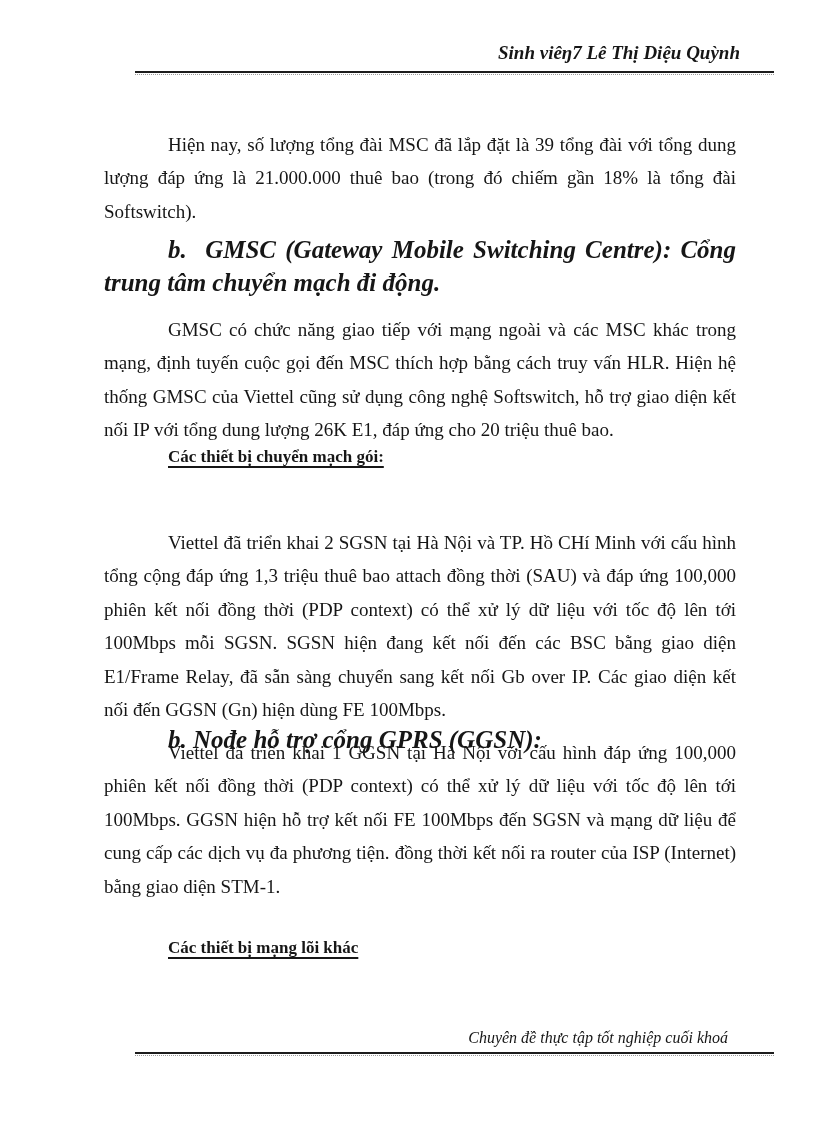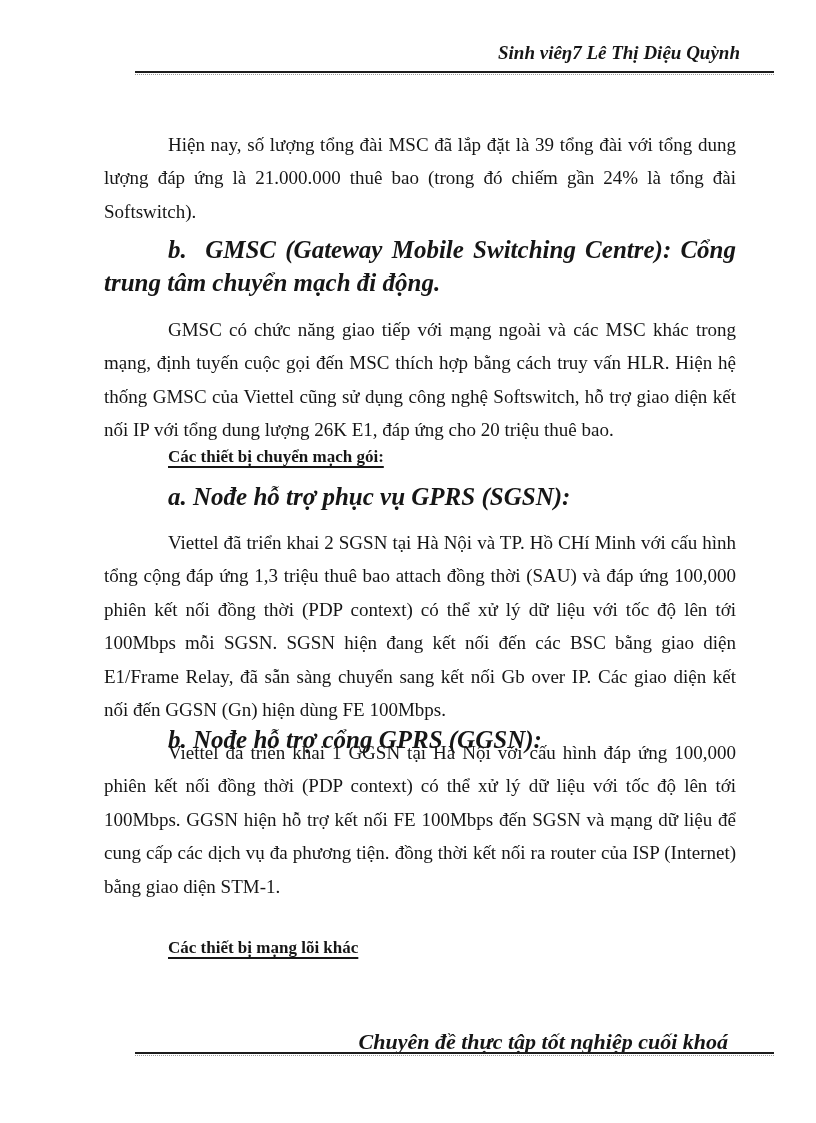--- a/index.html
+++ b/index.html
@@ -12,22 +12,22 @@
   .para  { font-size:19px; line-height:33.4px; text-align:justify; text-indent:64px; }
   .h-bi  { font-size:25px; line-height:33.4px; font-weight:bold; font-style:italic;
            text-align:justify; text-indent:64px; }
   .h-u   { font-size:17px; line-height:33.4px; font-weight:bold; padding-left:64px; }
   .h-u .u{ text-decoration:underline; text-decoration-thickness:2px; text-underline-offset:4px; }
   .hdr-text {
     position:absolute; right:76px; top:42px; font-size:19px;
     font-weight:bold; font-style:italic; white-space:nowrap;
   }
   .ftr-text {
-    position:absolute; right:88px; top:1029px; font-size:22px;
-    font-weight:bold; font-style:italic; white-space:nowrap;
+    position:absolute; right:88px; top:1029px; font-size:16px;
+    font-weight:normal; font-style:italic; white-space:nowrap;
   }
   .rule { position:absolute; left:135px; width:639px; height:0; border-top:2px solid #1c1c1c; }
   .rule::after { content:""; display:block; margin-top:1px; border-top:1px dotted #9b9b9b; }
   .rule-header { top:71px; }
   .rule-footer { top:1052px; }
   .dotline {
     position:absolute; left:10px; right:10px; top:1117px; height:2px;
     background:repeating-linear-gradient(90deg,
       rgba(216,150,172,0.7) 0 2px,  transparent 2px 5px,
       rgba(150,180,216,0.7) 5px 7px, transparent 7px 10px,
@@ -35,31 +35,30 @@
   }
 </style>
 </head>
 <body>
 
 <div class="page">
 
   <div class="hdr-text">Sinh viêŋ7 Lê Thị Diệu Quỳnh</div>
   <div class="rule rule-header"></div>
 
-  <div class="block para" style="top:128px;">Hiện nay, số lượng tổng đài MSC đã lắp đặt là 39 tổng đài với tổng dung lượng đáp ứng là 21.000.000 thuê bao (trong đó chiếm gần 24% là tổng đài Softswitch).</div>
+  <div class="block para" style="top:128px;">Hiện nay, số lượng tổng đài MSC đã lắp đặt là 39 tổng đài với tổng dung lượng đáp ứng là 21.000.000 thuê bao (trong đó chiếm gần 18% là tổng đài Softswitch).</div>
 
   <div class="block h-bi" style="top:233px;">b.&nbsp; GMSC (Gateway Mobile Switching Centre): Cổng trung tâm chuyển mạch đi động.</div>
 
   <div class="block para" style="top:313px;">GMSC có chức năng giao tiếp với mạng ngoài và các MSC khác trong mạng, định tuyến cuộc gọi đến MSC thích hợp bằng cách truy vấn HLR. Hiện hệ thống GMSC của Viettel cũng sử dụng công nghệ Softswitch, hỗ trợ giao diện kết nối IP với tổng dung lượng 26K E1, đáp ứng cho 20 triệu thuê bao.</div>
 
   <div class="block h-u" style="top:440px;">
     <span class="u">Các thiết bị chuyển mạch gói:</span>
   </div>
 
-  <div class="block h-bi" style="top:480px;">a. Nođe hỗ trợ phục vụ GPRS (SGSN):</div>
 
   <div class="block para" style="top:526px;">Viettel đã triển khai 2 SGSN tại Hà Nội và TP. Hồ CHí Minh với cấu hình tổng cộng đáp ứng 1,3 triệu thuê bao attach đồng thời (SAU) và đáp ứng 100,000 phiên kết nối đồng thời (PDP context) có thể xử lý dữ liệu với tốc độ lên tới 100Mbps mỗi SGSN. SGSN hiện đang kết nối đến các BSC bằng giao diện E1/Frame Relay, đã sẵn sàng chuyển sang kết nối Gb over IP. Các giao diện kết nối đến GGSN (Gn) hiện dùng FE 100Mbps.</div>
 
   <div class="block h-bi" style="top:723px;">b. Nođe hỗ trợ cổng GPRS (GGSN):</div>
 
   <div class="block para" style="top:736px;">Viettel đã triển khai 1 GGSN tại Hà Nội với cấu hình đáp ứng 100,000 phiên kết nối đồng thời (PDP context) có thể xử lý dữ liệu với tốc độ lên tới 100Mbps. GGSN hiện hỗ trợ kết nối FE 100Mbps đến SGSN và mạng dữ liệu để cung cấp các dịch vụ đa phương tiện. đồng thời kết nối ra router của ISP (Internet) bằng giao diện STM-1.</div>
 
   <div class="block h-u" style="top:931px;">
     <span class="u">Các thiết bị mạng lõi khác</span>
   </div>

